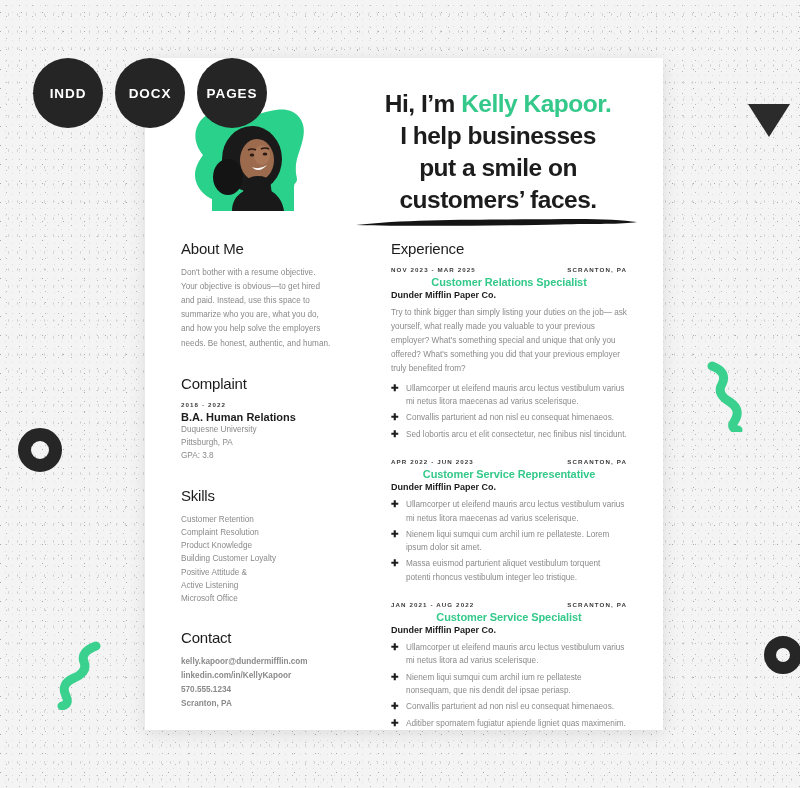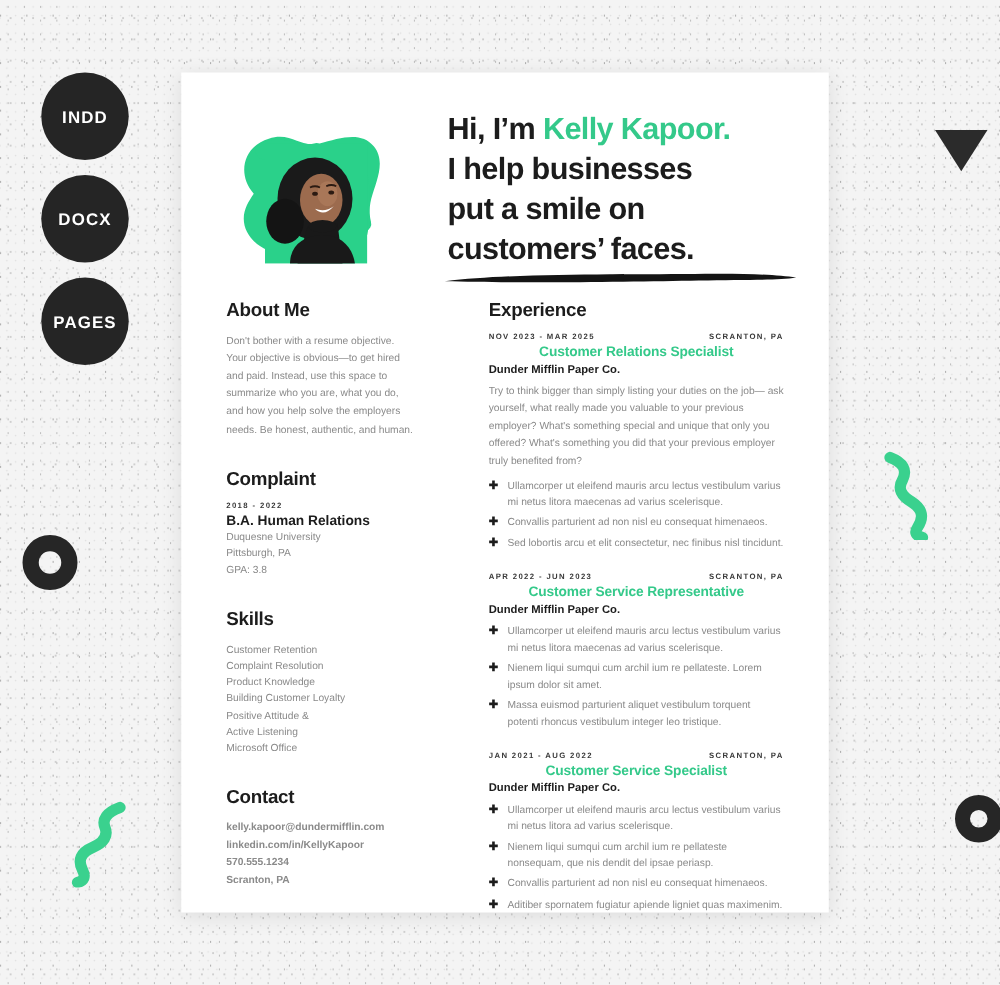--- a/index.html
+++ b/index.html
@@ -49,21 +49,21 @@
     border-radius: 50%;
     border: 12px solid #262626;
   }
   #deco-squiggle-left { left: 56px; top: 638px; }
   #deco-squiggle-right { left: 700px; top: 360px; }
 
   
   #badges {
     position: absolute;
     left: 33px; top: 58px;
-    display: flex; flex-direction: column; gap: 12px;
+    display: flex; gap: 12px;
     z-index: 6;
     justify-content: space-between;
   }
   .badge {
     width: 70px; height: 70px;
     border-radius: 50%;
     background: #252525;
     color: #ffffff;
     display: flex; align-items: center; justify-content: center;
     font-size: 13.5px;
@@ -106,41 +106,42 @@
 
   #headline {
     position: absolute;
     left: 213px; top: 30px;
     width: 280px;
     font-size: 24.5px;
     font-weight: bold;
     line-height: 1.30;
     letter-spacing: -0.5px;
     color: #1c1c1c;
+    text-align: center;
   }
   .accent-name { color: #34c98a; }
 
   #headline-rule {
     position: absolute;
     left: 209px; top: 156px;
     width: 285px; height: 16px;
   }
 
   
   #body-cols {
     display: flex;
     padding: 0 36px 0 36px;
     gap: 28px;
   }
   #col-left { width: 150px; flex: none; }
   #col-right { flex: 1; margin-left: 32px; }
 
   .sec-title {
     font-size: 15px;
-    font-weight: bold;
+    font-weight: normal;
     color: #1c1c1c;
     letter-spacing: -0.2px;
     margin-bottom: 9px;
   }
   #col-left .sec-title { margin-top: 0; }
 
   .sec-block { margin-bottom: 24px; }
 
   .body-text {
     font-size: 8.2px;

